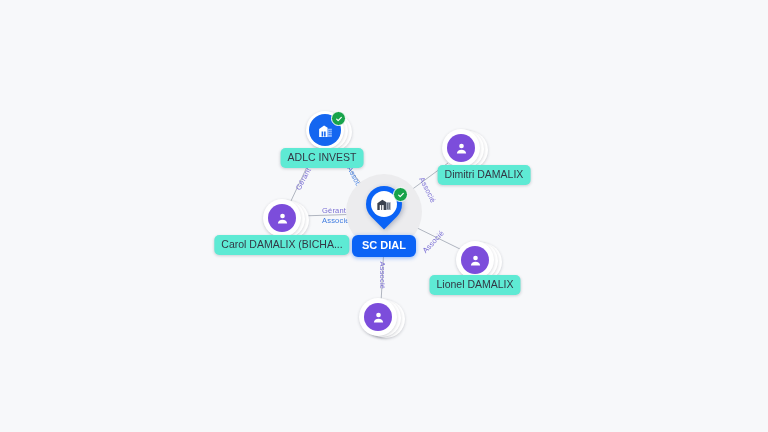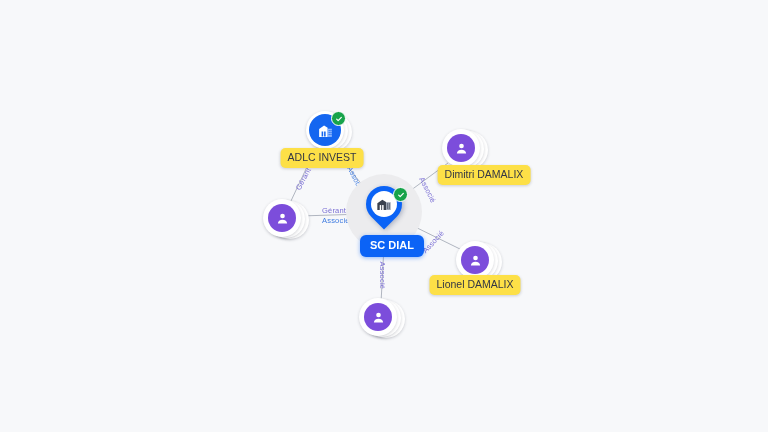--- a/index.html
+++ b/index.html
@@ -88,38 +88,37 @@
     align-items: center;
     justify-content: center;
     z-index: 6;
   }
   .check-badge svg { display:block; }
 
   
   .node-label {
     position: absolute;
     transform: translate(-50%, 0);
-    background: #fde047;
+    background: #5eead4;
     color: #333745;
     font-size: 10.5px;
     line-height: 1;
     padding: 4px 7px 5px 7px;
     border-radius: 5px;
     white-space: nowrap;
     box-shadow: 0 1px 3px rgba(40,44,63,0.20);
   }
   .node-label.primary {
     background: #0b63f6;
     color: #ffffff;
     font-size: 11px;
     font-weight: 700;
     padding: 5px 10px 6px 10px;
     border-radius: 6px;
     box-shadow: 0 1px 4px rgba(11,99,246,0.45);
-    margin-left: 8px;
   }
 
   
   .pin-wrap {
     position: absolute;
     transform: translate(-50%, -50%);
     width: 76px;
     height: 76px;
   }
   .pin-halo {
@@ -260,20 +259,21 @@
       <div class="card c2"></div>
       <div class="card c1"></div>
       <div class="avatar-circle">
         <svg width="15" height="15" viewBox="0 0 24 24" fill="#ffffff">
           <circle cx="12" cy="8" r="3.7"></circle>
           <path d="M4.6 20c0-4.1 3.3-6.2 7.4-6.2s7.4 2.1 7.4 6.2z"></path>
         </svg>
       </div>
     </div>
   </div>
+  <div class="node-label" style="left:282px; top:235px;">Carol DAMALIX (BICHA...</div>
 
   <div class="node" style="left:475px; top:260px;">
     <div class="stack">
       <div class="card c3"></div>
       <div class="card c2"></div>
       <div class="card c1"></div>
       <div class="avatar-circle">
         <svg width="15" height="15" viewBox="0 0 24 24" fill="#ffffff">
           <circle cx="12" cy="8" r="3.7"></circle>
           <path d="M4.6 20c0-4.1 3.3-6.2 7.4-6.2s7.4 2.1 7.4 6.2z"></path>

